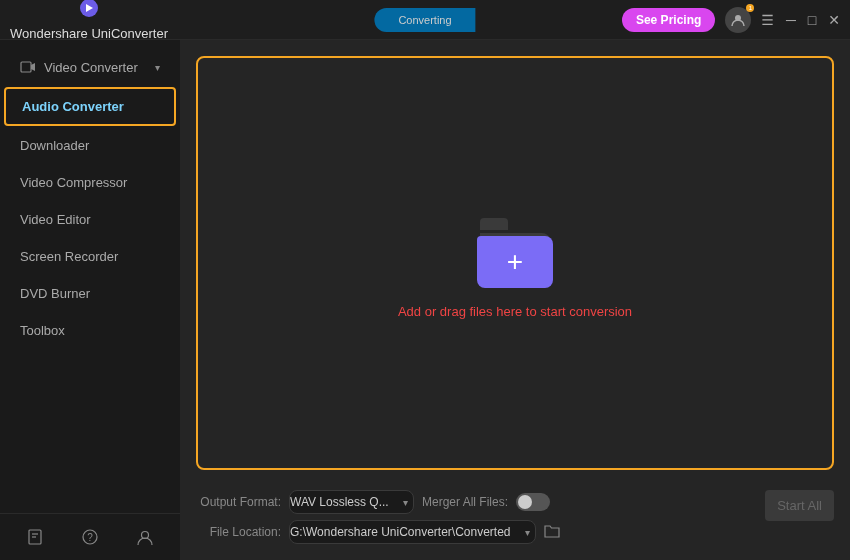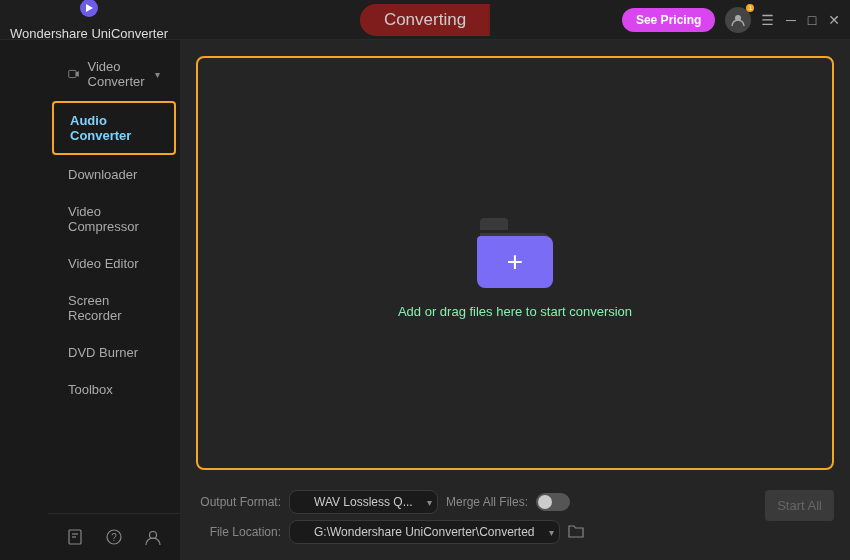--- a/index.html
+++ b/index.html
@@ -40,25 +40,25 @@
     }
     .titlebar-center {
       display: flex;
       align-items: center;
       gap: 0;
       position: absolute;
       left: 50%;
       transform: translateX(-50%);
     }
     .tab-converting {
-      background: #7f1d1d;
+      background: #0369a1;
       color: #ccc;
       padding: 6px 24px;
       border-radius: 20px 0 0 20px;
-      font-size: 17px;
+      font-size: 11px;
       cursor: pointer;
     }
     .tab-finished {
       background: transparent;
       color: #888;
       padding: 6px 24px;
       border-radius: 0 20px 20px 0;
       font-size: 13px;
       cursor: pointer;
     }
@@ -106,21 +106,20 @@
       height: 520px;
     }
 
     
     .sidebar {
       width: 180px;
       background: #1a1a1a;
       display: flex;
       flex-direction: column;
       padding-top: 8px;
-      padding-left: 48px;
     }
     .sidebar-item {
       display: flex;
       align-items: center;
       padding: 10px 16px;
       font-size: 13px;
       color: #aaa;
       cursor: pointer;
       border-radius: 4px;
       margin: 1px 4px;
@@ -226,21 +225,21 @@
       justify-content: center;
     }
     .folder-plus {
       font-size: 28px;
       color: #fff;
       font-weight: 300;
       line-height: 1;
     }
     .dropzone-text {
       font-size: 13px;
-      color: #86efac;
+      color: #ef4444;
     }
     .bottom-row {
       display: flex;
       flex-direction: column;
       gap: 6px;
     }
     .bottom-field {
       display: flex;
       align-items: center;
       gap: 8px;
@@ -250,21 +249,21 @@
       color: #888;
       min-width: 85px;
       text-align: right;
     }
     .field-select {
       background: #1a1a1a;
       border: 1px solid #3a3a3a;
       border-radius: 8px;
       color: #ccc;
       font-size: 12px;
-      padding: 4px 24px 4px 24px;
+      padding: 4px 24px 4px 0;
       appearance: none;
       cursor: pointer;
       position: relative;
       min-width: 120px;
     }
     .select-wrap {
       position: relative;
       display: inline-block;
     }
     .select-wrap::after {
@@ -436,21 +435,21 @@
     </div>
 
     <div class="bottom-section">
       <div class="bottom-row">
 
         <div class="bottom-field">
           <span class="field-label">Output Format:</span>
           <div class="select-wrap">
             <select class="field-select"><option>WAV Lossless Q...</option></select>
           </div>
-          <span class="merge-label">Merge All Files:</span>
+          <span class="merge-label">Merger All Files:</span>
           <div class="toggle"></div>
         </div>
 
         <div class="bottom-field">
           <span class="field-label">File Location:</span>
           <div class="select-wrap">
             <select class="field-select" style="min-width:200px;"><option>G:\Wondershare UniConverter\Converted</option></select>
           </div>
           <span class="folder-open-icon">
             <svg width="16" height="14" viewBox="0 0 16 14" fill="none">

